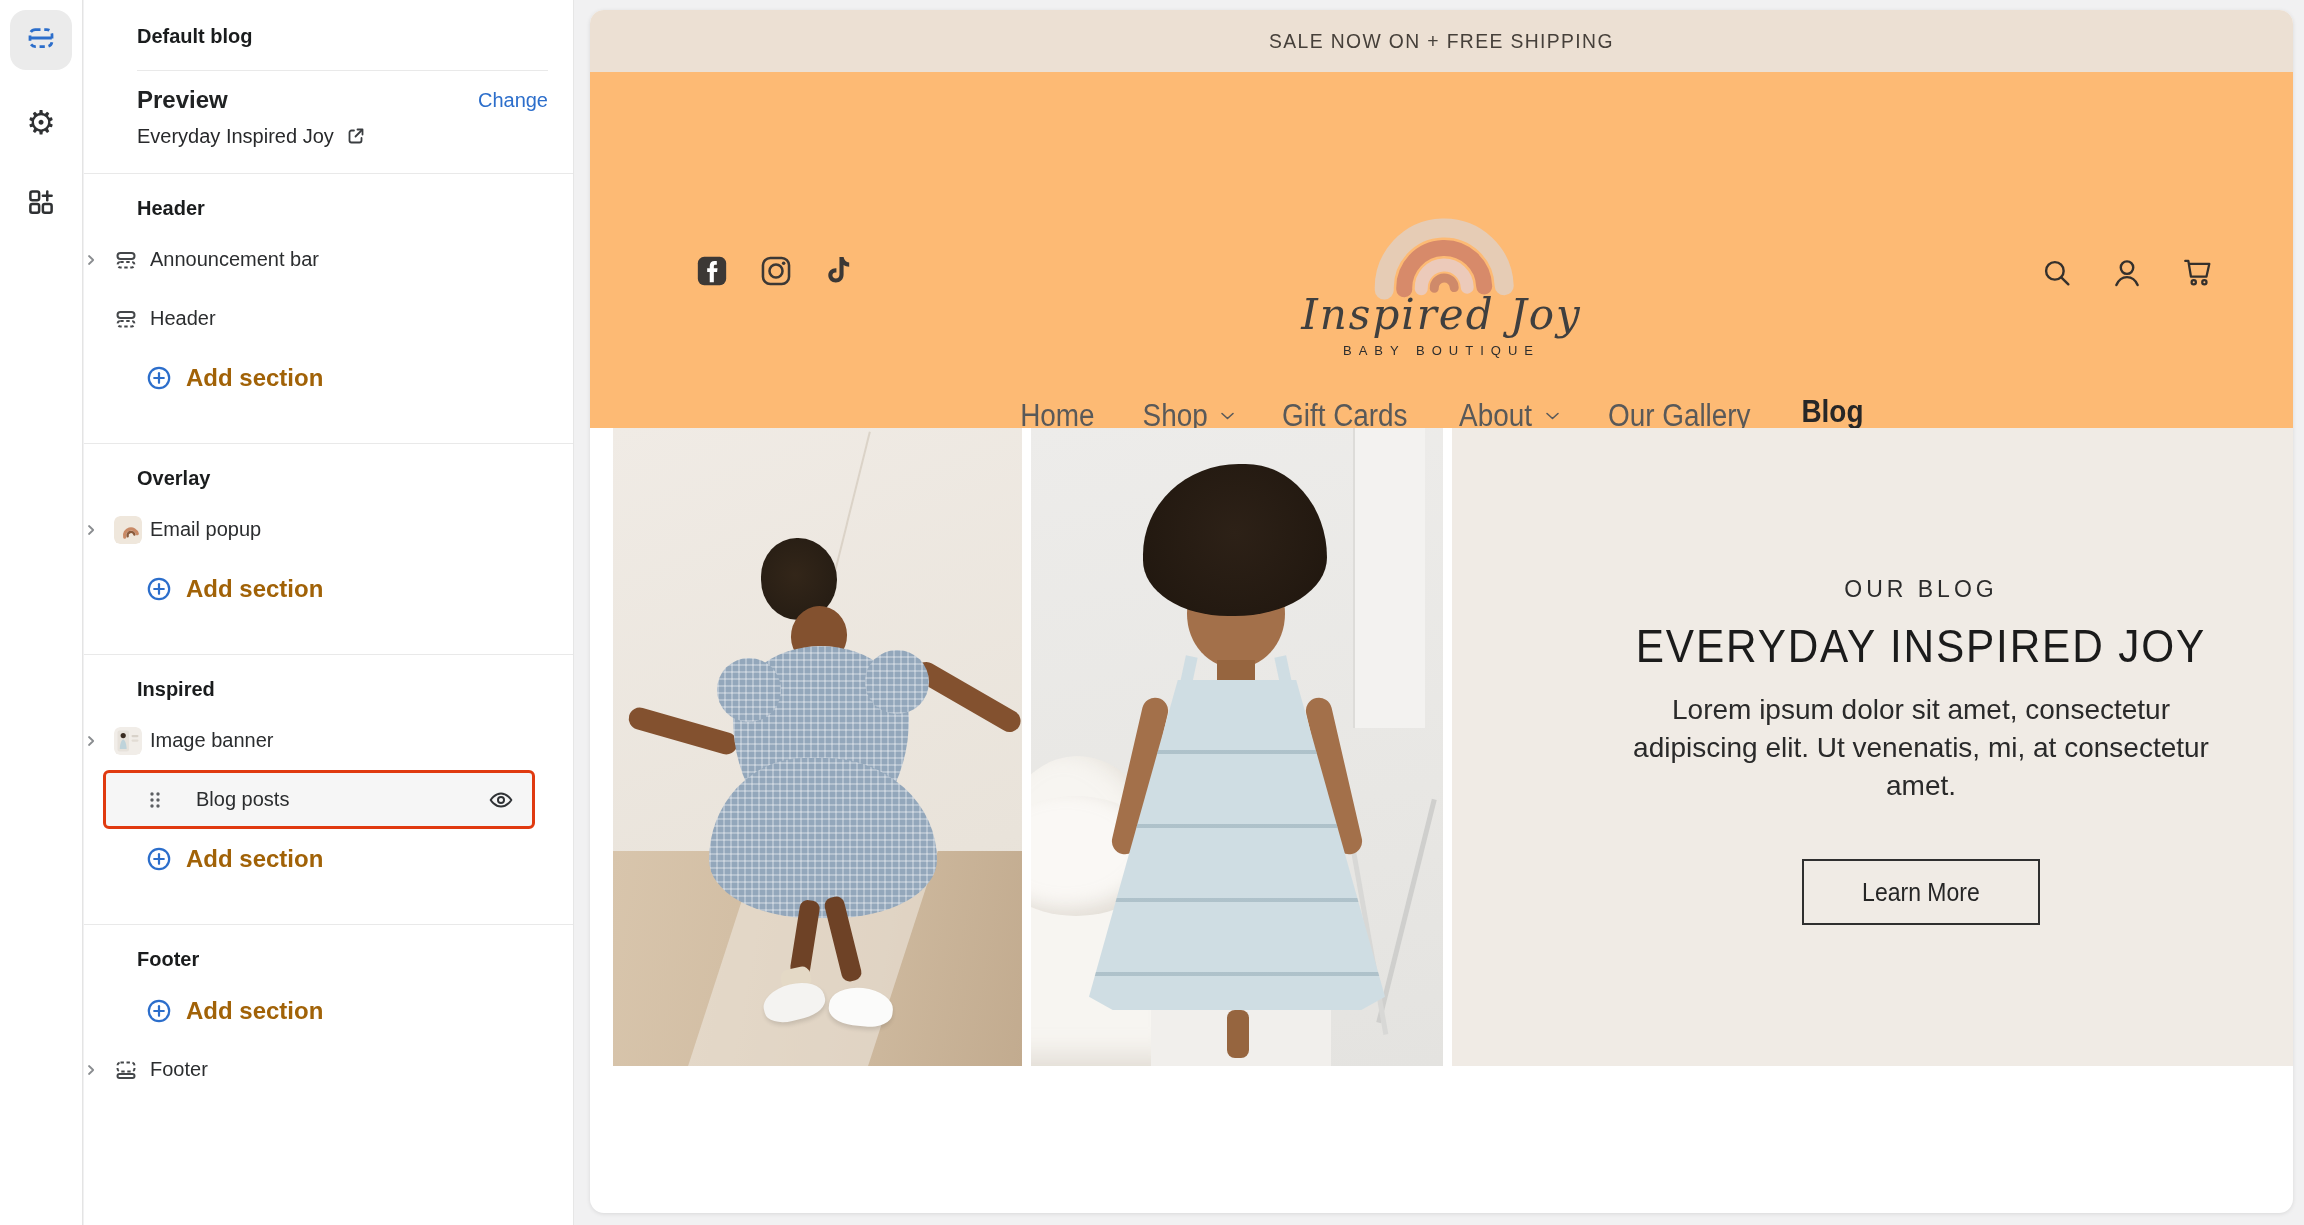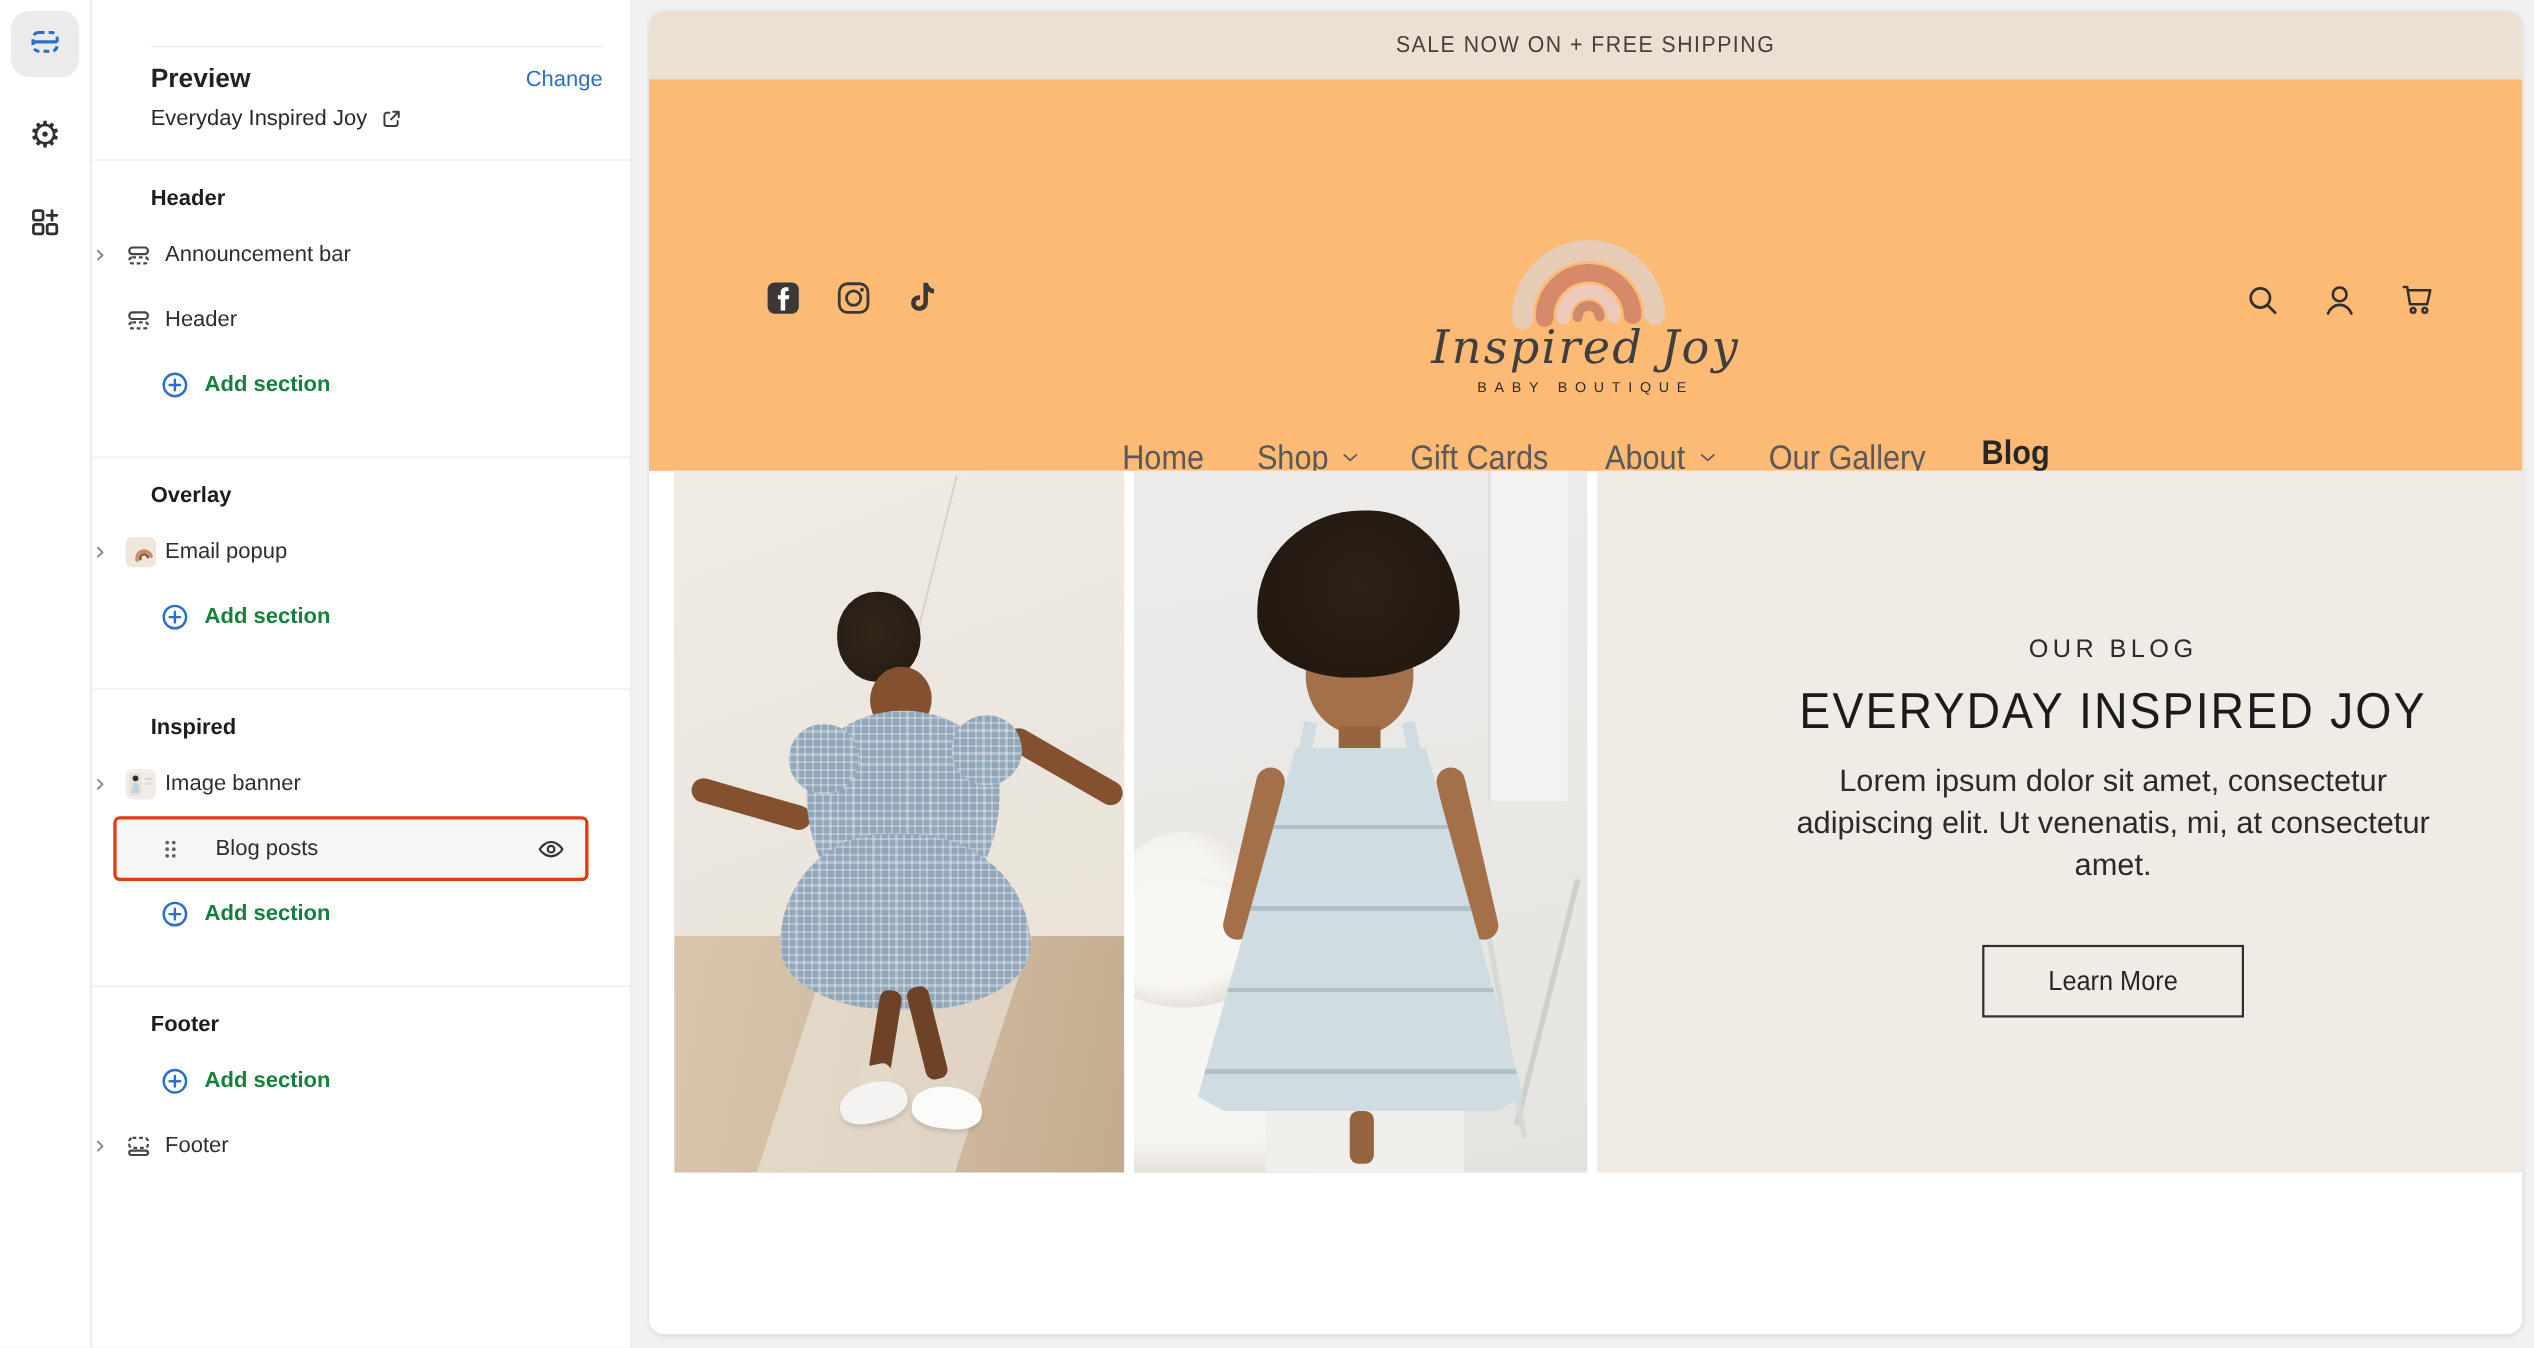--- a/index.html
+++ b/index.html
@@ -23,21 +23,21 @@
   .page-row{margin-top:10px;height:26px;display:flex;align-items:center;gap:12px;font-size:20px;color:#28292b;}
   .div-full{height:1px;background:#e9e9e9;margin-top:24px;}
   .group{padding:12px 0 12px 0;}
   .group-h{height:44px;display:flex;align-items:center;padding-left:53px;font-size:20px;font-weight:700;color:#1a1c1d;}
   .row{height:59px;display:flex;align-items:center;cursor:pointer;}
   .chev-slot{width:30px;display:flex;align-items:center;}
   .icon-slot{width:36px;display:flex;align-items:center;}
   .row-label{font-size:20px;color:#2b2d2f;margin-left:0px;}
   .thumb{width:28px;height:28px;border-radius:6px;overflow:hidden;display:block;}
   .add-row{height:59px;display:flex;align-items:center;padding-left:62px;gap:14px;cursor:pointer;}
-  .add-label{font-size:20px;font-weight:600;color:#15803d;}
+  .add-label{font-size:24px;font-weight:600;color:#a16207;}
   .row.selected{height:53px;margin:0 38px 0 19px;border:3px solid #e03a10;border-radius:6px;background:#f6f6f6;
                 padding-left:42px;display:flex;align-items:center;justify-content:flex-start;position:relative;}
   .row.selected .row-label{margin-left:34px;}
   .eye-wrap{position:absolute;right:18px;top:50%;transform:translateY(-50%);display:flex;}
 
   
   .preview{position:absolute;left:590px;top:10px;width:1703px;height:1203px;background:#fff;border-radius:14px;
            box-shadow:0 1px 4px rgba(0,0,0,.10);overflow:hidden;}
   .announce{height:62px;background:#ece0d3;display:flex;align-items:center;justify-content:center;
             font-size:21px;letter-spacing:1.5px;color:#46403a;transform-origin:center;}
@@ -131,20 +131,21 @@
             <rect x="13.5" y="13.5" width="7" height="7" rx="1.6"></rect>
             <line x1="17" y1="3.5" x2="17" y2="10.5"></line>
             <line x1="13.5" y1="7" x2="20.5" y2="7"></line>
           </svg>
       </span>
     </div>
   </aside>
 
   <nav class="sidebar">
     <div class="sb-top">
+      <div class="sb-title">Default blog</div>
       <div class="div-inset"></div>
       <div class="preview-row">
         <span class="preview-label">Preview</span>
         <span class="change-link">Change</span>
       </div>
       <div class="page-row">
         <span>Everyday Inspired Joy</span>
         <span style="display:flex;">
           <svg width="20" height="20" viewBox="0 0 20 20" fill="none" stroke="#3a3d40" stroke-width="1.8" stroke-linecap="round" stroke-linejoin="round">
               <path d="M8 4.5H5.5A2 2 0 0 0 3.5 6.5v8a2 2 0 0 0 2 2h8a2 2 0 0 0 2-2V12"></path>

